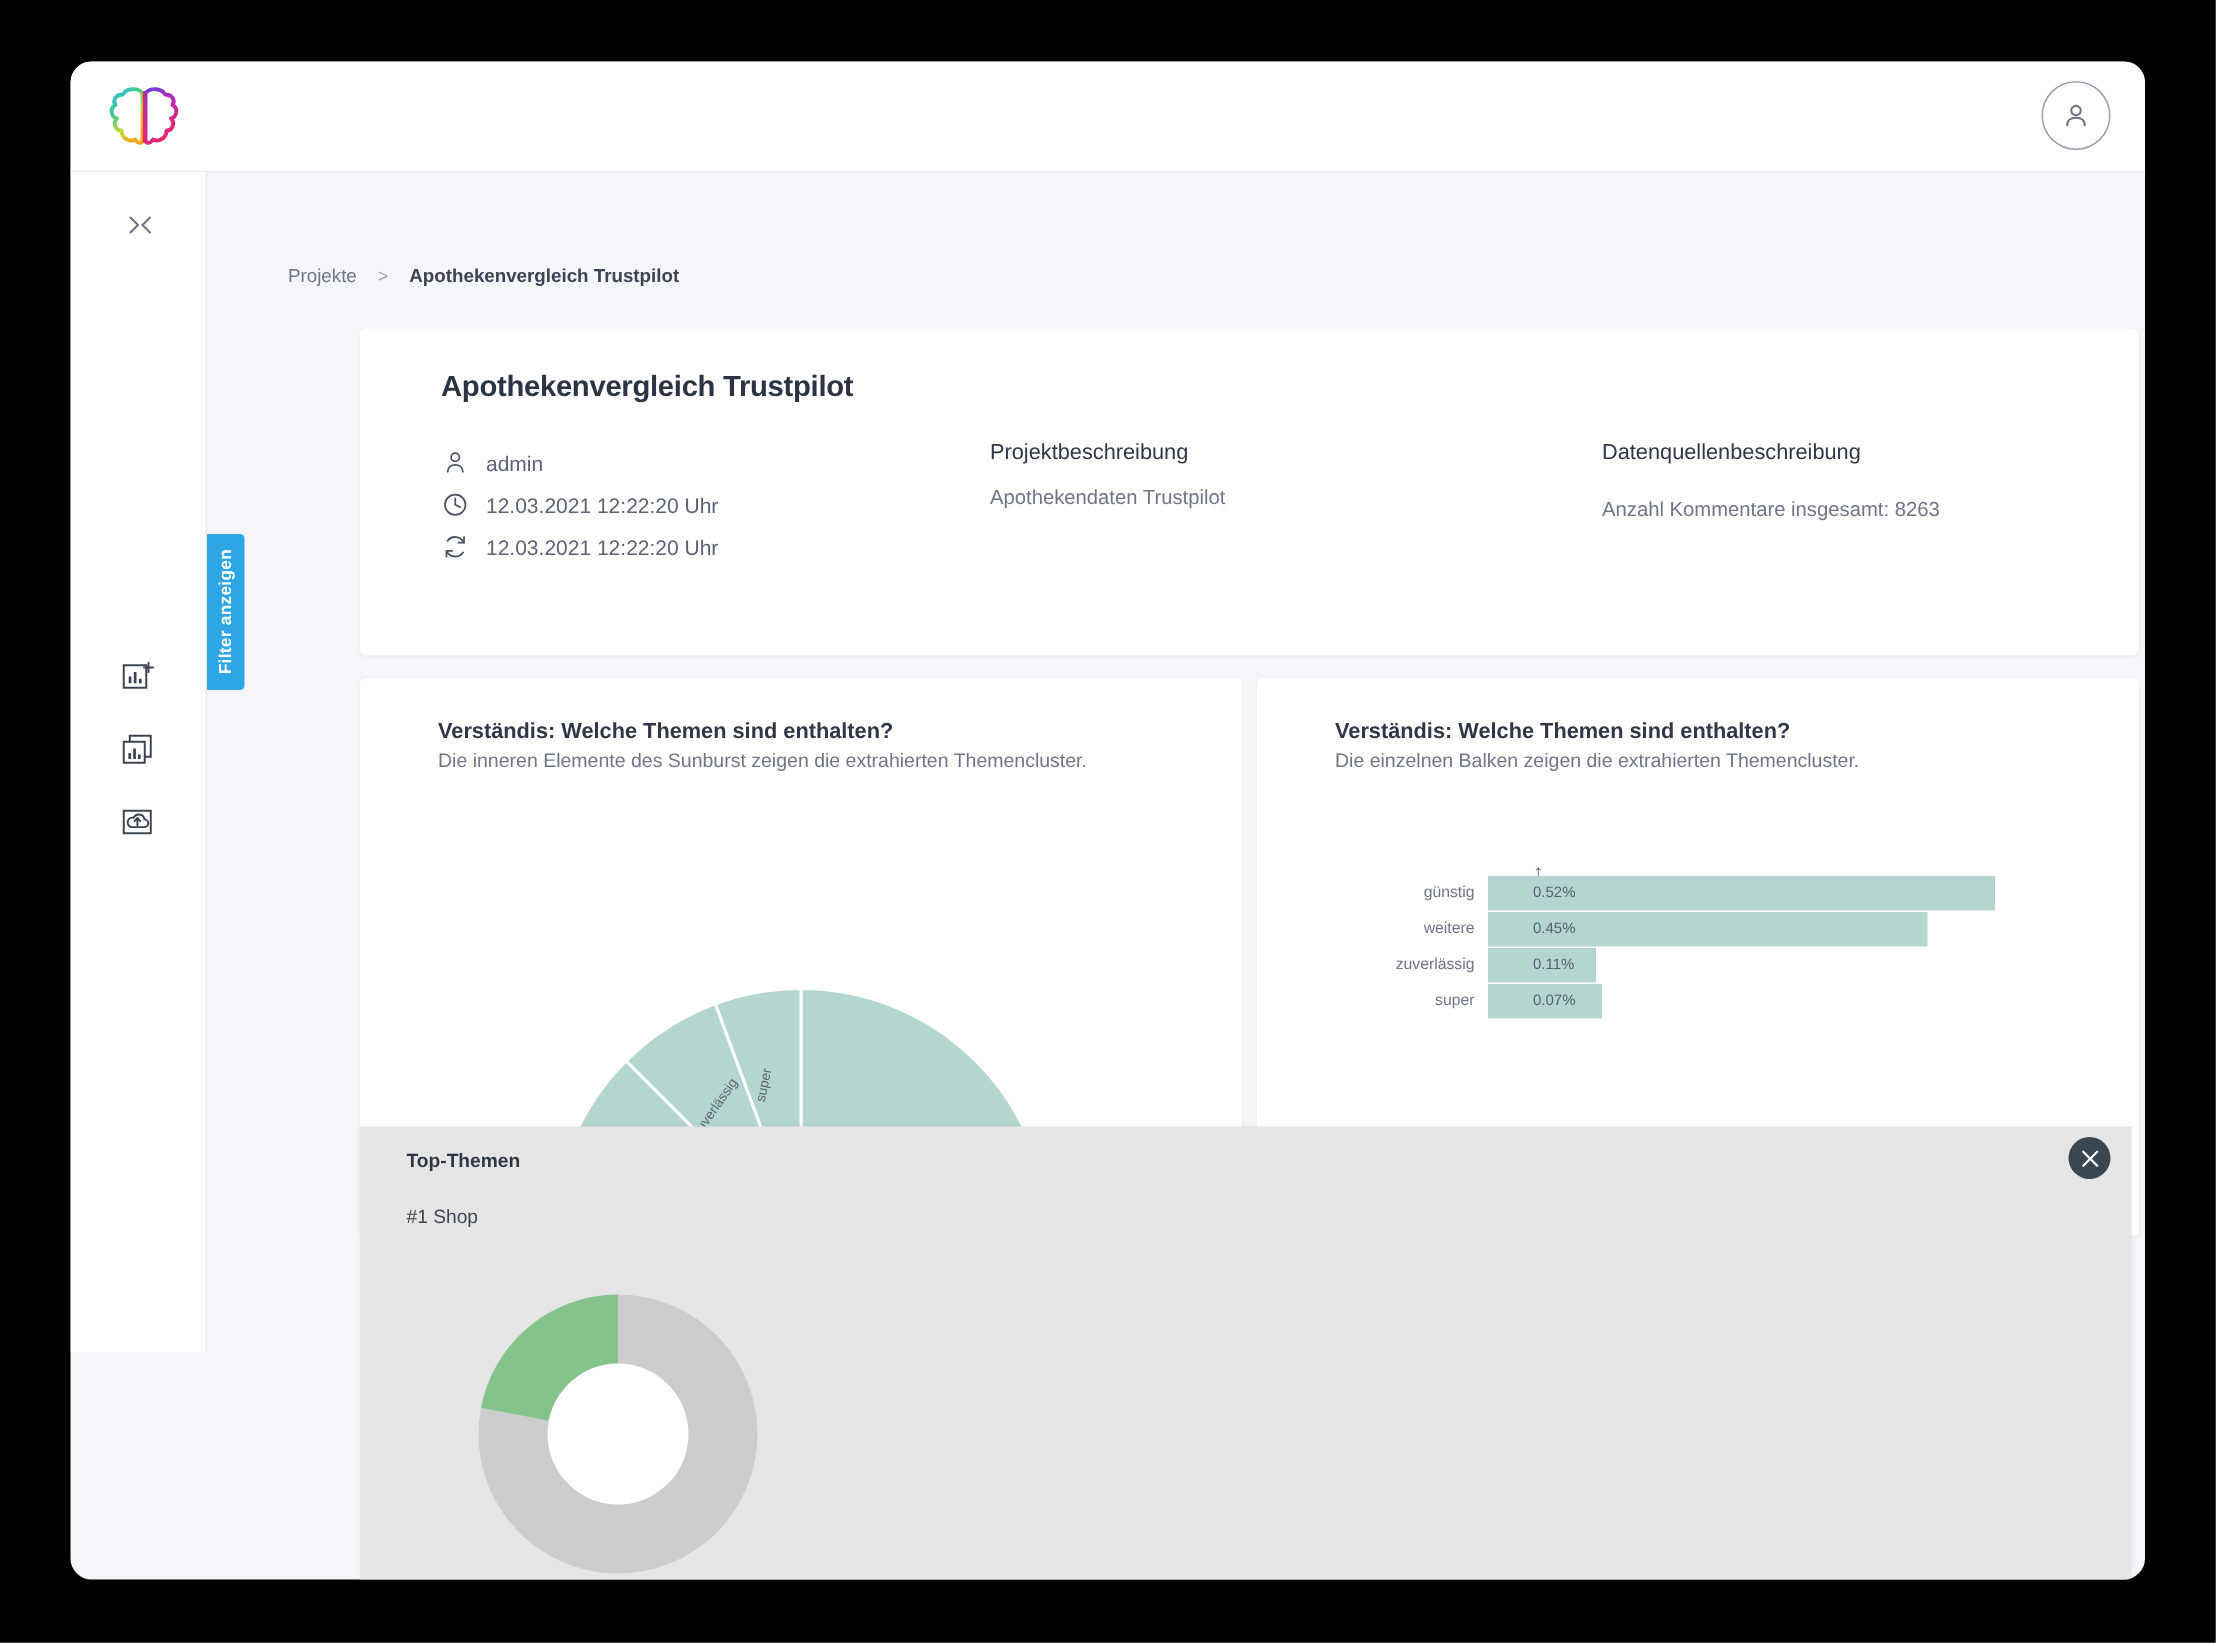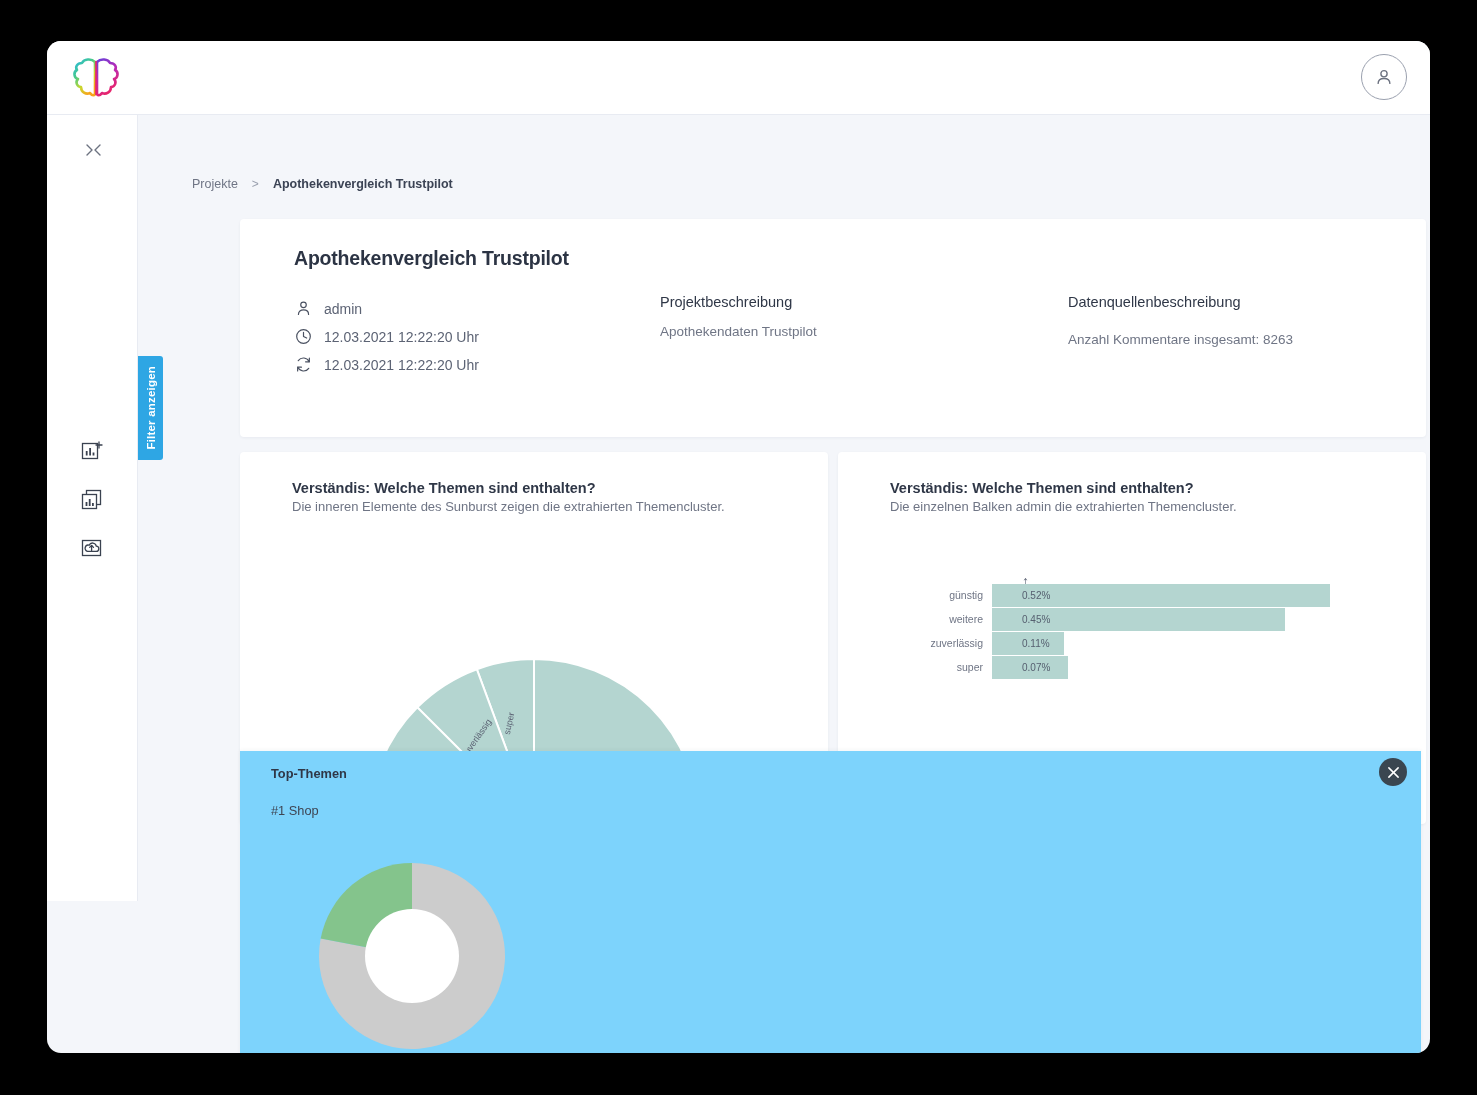--- a/index.html
+++ b/index.html
@@ -160,21 +160,21 @@
     position: absolute; left: 30px; top: 0;
     height: 100%; display: flex; align-items: center;
     font-size: 10px; color: #566070;
   }
 
   
   .overlay {
     position: absolute;
     left: 193px; top: 710px;
     width: 1181px; height: 343px;
-    background: #7dd3fc;
+    background: #e5e5e5;
     box-shadow: 0 -1px 4px rgba(40,50,80,.05);
   }
   .overlay-title {
     position: absolute; left: 31px; top: 15px;
     font-size: 12.8px; font-weight: 700; color: #2f3747;
   }
   .overlay-item {
     position: absolute; left: 31px; top: 52px;
     font-size: 12.8px; color: #3e4553;
   }
@@ -338,21 +338,21 @@
             <text x="90" y="-48" font-size="9" fill="#5c6374" transform="rotate(54 90 -48)" text-anchor="middle">günstig</text>
             <text x="-22" y="-100" font-size="9" fill="#5c6374" transform="rotate(-78 -22 -100)" text-anchor="middle">super</text>
             <text x="-55" y="-84" font-size="9" fill="#5c6374" transform="rotate(-55 -55 -84)" text-anchor="middle">zuverlässig</text>
           </g>
         </svg>
       </div>
     </div>
 
     <div class="card card-bars">
       <div class="chart-title">Verständis: Welche Themen sind enthalten?</div>
-      <div class="chart-sub">Die einzelnen Balken admin die extrahierten Themencluster.</div>
+      <div class="chart-sub">Die einzelnen Balken zeigen die extrahierten Themencluster.</div>
       <div class="bars-wrap">
         <div class="bar-axis-arrow">↑</div>
         <div id="bar-rows">
             <div class="bar-row">
               <div class="bar-label">günstig</div>
               <div class="bar-track" style="width: 338px;">
                 <div class="bar-fill" style="background: rgb(180, 213, 208);"></div>
                 <div class="bar-value">0.52%</div>
               </div>
             </div>

